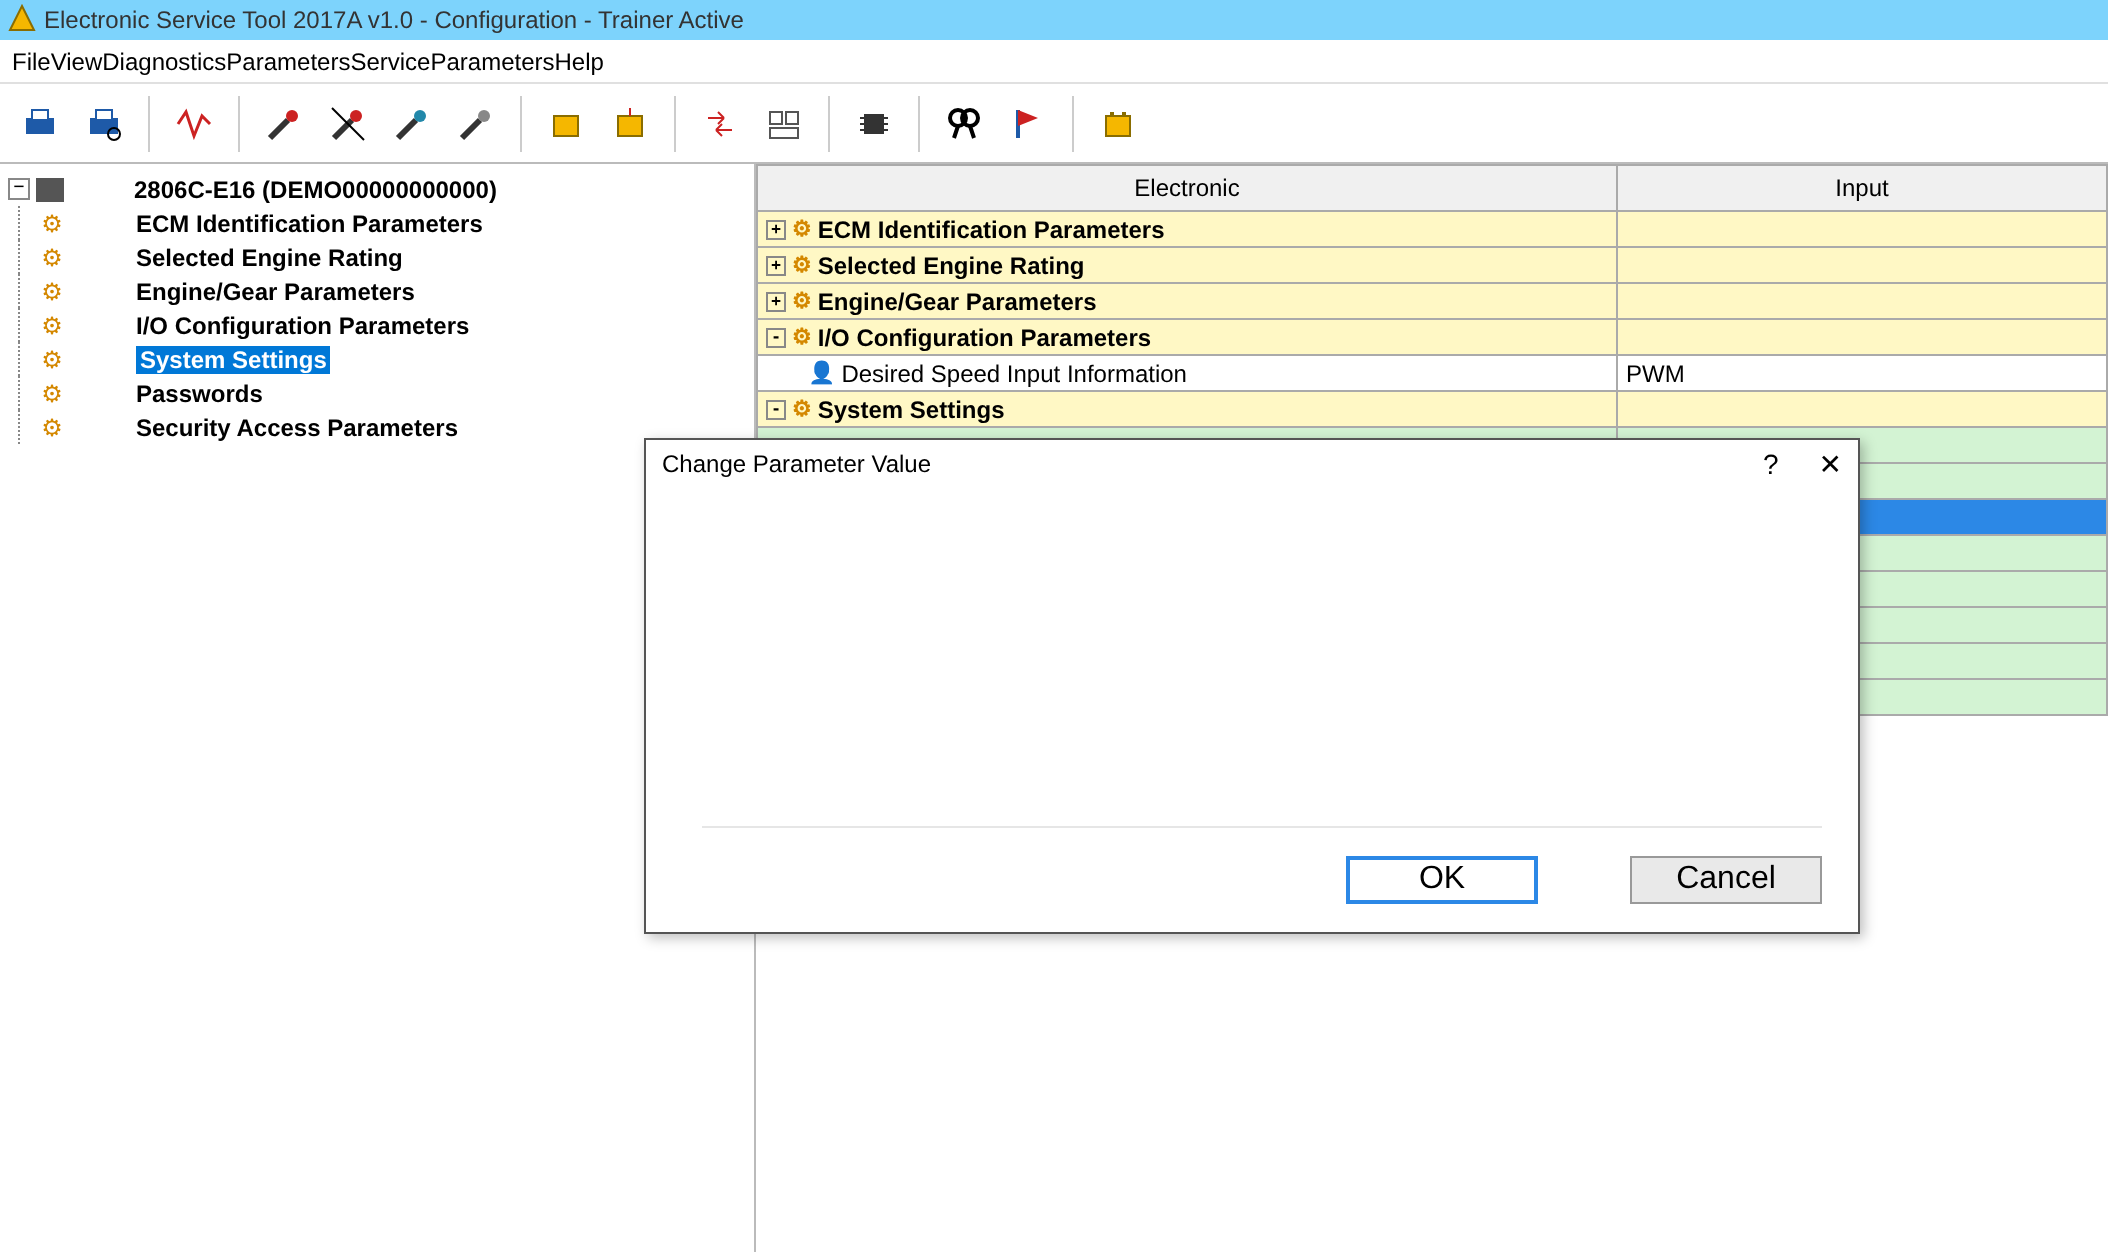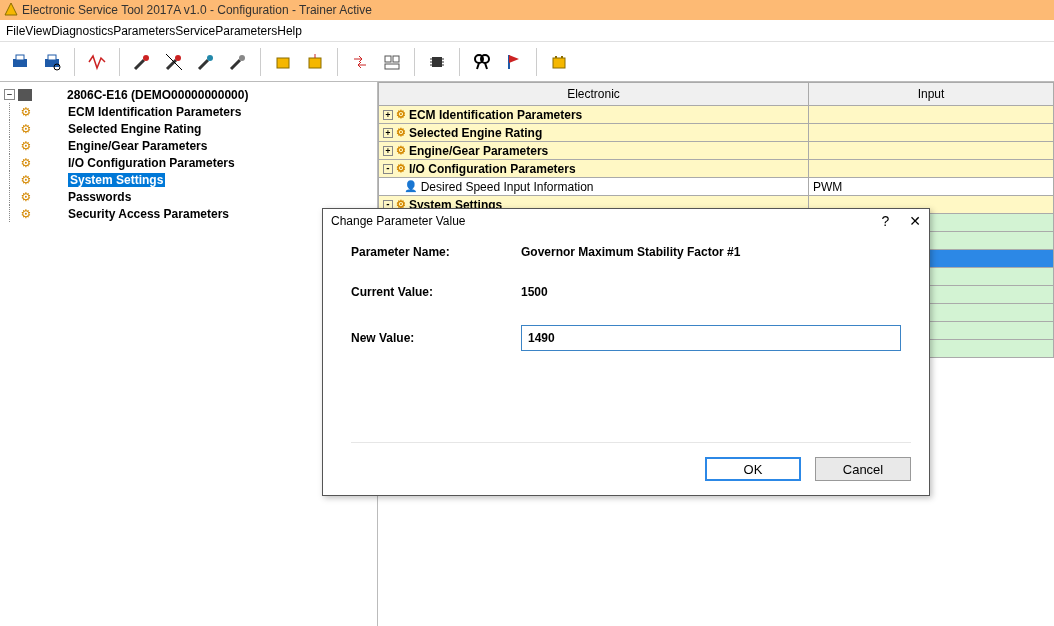--- a/index.html
+++ b/index.html
@@ -7,21 +7,21 @@
   font-family: "Segoe UI", Tahoma, Arial, sans-serif;
   font-size: 12px;
   background: #fff;
   color: #000;
   overflow: hidden;
   width: 1054px;
   height: 626px;
   position: relative;
 }
 .titlebar {
-  background: #fdba74;
+  background: #7dd3fc;
   height: 20px;
   display: flex;
   align-items: center;
   padding: 0 4px;
   gap: 4px;
 }
 .titlebar .title { font-size: 12px; color: #333; }
 .menubar {
   background: #fff;
   height: 22px;
@@ -107,23 +107,23 @@
 .row-blue { background: #2c88e6; }
 .cell-desc { display: flex; align-items: center; gap: 3px; }
 .mini-sq { width:10px; height:10px; border:1px solid #888; display:inline-flex; align-items:center; justify-content:center; font-size:8px; line-height:1; font-family: monospace; }
 .gear-sm { color:#d48800; font-size:11px; }
 .person-sm { color:#b86; font-size:11px; }
 .pad1 { display:inline-block; width: 18px; }
 
 .dialog-overlay {
   position: absolute;
   left: 322px;
-  top: 208px;
+  top: 219px;
   width: 608px;
-  height: 288px;
+  height: 248px;
   background: #fff;
   border: 1px solid #555;
   box-shadow: 2px 2px 6px rgba(0,0,0,0.25);
 }
 .dialog-title {
   display: flex;
   align-items: center;
   justify-content: space-between;
   padding: 4px 8px;
 }
@@ -151,22 +151,23 @@
   gap: 14px;
   border-top: 1px solid #e6e6e6;
   left: 28px;
   padding-top: 14px;
   justify-content: flex-end;
 }
 .dbtn {
   width: 96px; height: 24px;
   background: #e9e9e9;
   border: 1px solid #999;
-  font-size: 13px;
+  font-size: 16px;
   cursor: pointer;
+  margin-left: 32px;
 }
 .dbtn.primary { border: 2px solid #2c88e6; background: #fff; }
 </style>
 </head>
 <body>
 
 <div class="titlebar">
   <span>
     <svg width="14" height="14" viewBox="0 0 14 14">
         <polygon points="7,1 13,13 1,13" fill="#f5b700" stroke="#8a6d00"></polygon>
@@ -445,31 +446,17 @@
 </div>
 
 <div class="dialog-overlay">
   <div class="dialog-title">
     <span class="left">Change Parameter Value</span>
     <span class="right">
       <span>?</span>
       <span>✕</span>
     </span>
   </div>
-  <div class="dialog-body">
-    <div class="drow">
-      <div class="dlabel">Parameter Name:</div>
-      <div class="dvalue">Governor Maximum Stability Factor #1</div>
-    </div>
-    <div class="drow">
-      <div class="dlabel">Current Value:</div>
-      <div class="dvalue">1500</div>
-    </div>
-    <div class="drow" style="margin-bottom:0">
-      <div class="dlabel">New Value:</div>
-      <input class="dinput" value="1490" style="">
-    </div>
-  </div>
   <div class="dialog-buttons">
     <button class="dbtn primary">OK</button>
     <button class="dbtn">Cancel</button>
   </div>
 </div>
 
 </body></html>

